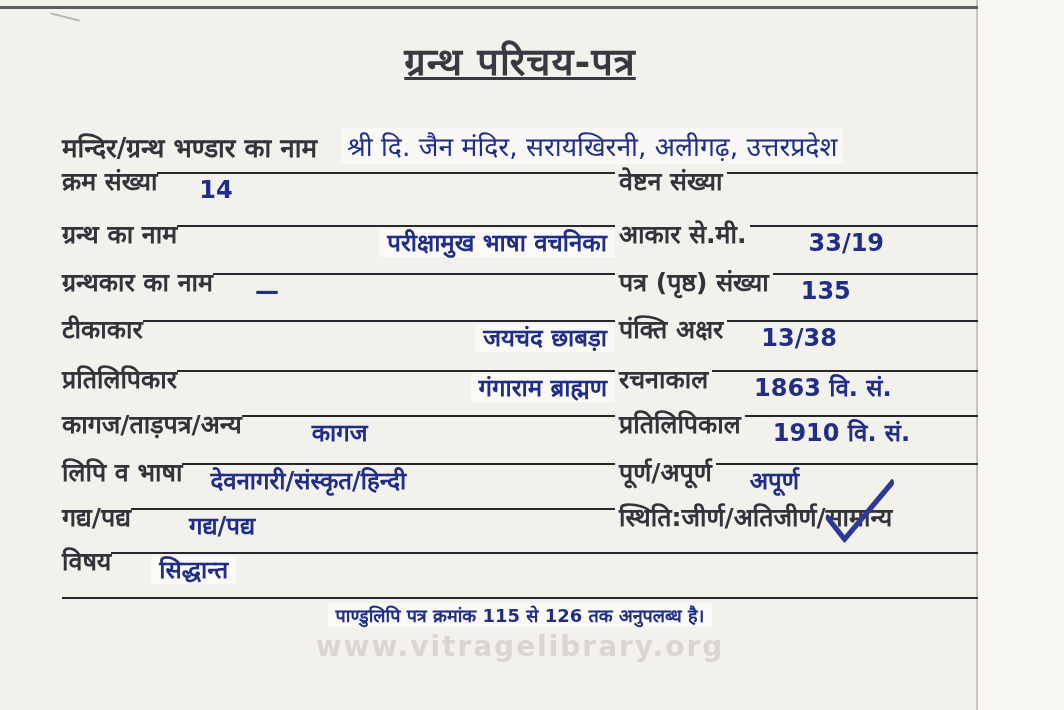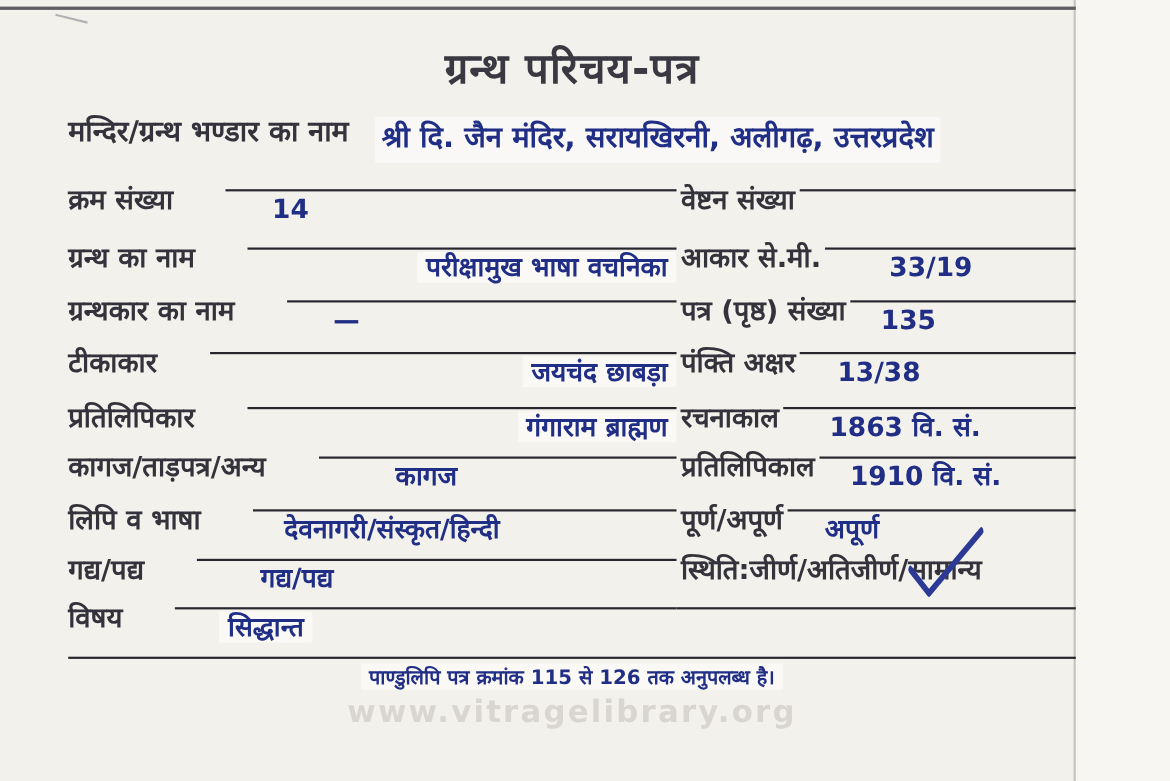--- a/index.html
+++ b/index.html
@@ -11,48 +11,48 @@
   .page{position:absolute;inset:0;}
   
   .scan-topline{position:absolute;top:6px;left:0;right:0;height:3px;background:#45444c;opacity:.85;}
   .scan-scratch{position:absolute;top:16px;left:50px;width:30px;height:2px;background:#8a878f;transform:rotate(14deg);opacity:.6;}
   .scan-rightedge{position:absolute;top:0;bottom:0;left:976px;width:2px;background:rgba(110,105,100,.32);}
   .scan-rightstrip{position:absolute;top:0;bottom:0;left:978px;right:0;background:#f7f6f2;}
 
   .form{position:absolute;left:62px;top:0;width:916px;height:710px;}
   .title{
     position:absolute;top:34px;left:0;right:0;text-align:center;
-    font-size:38px;font-weight:700;color:#3a3942;letter-spacing:1px;
+    font-size:38px;font-weight:700;color:#3a3942;letter-spacing:1px;text-decoration:underline;
   }
   .row{position:absolute;left:0;width:916px;height:46px;display:flex;}
   .cell{display:flex;min-width:0;}
-  .cell.left{flex:0 0 553px;gap:48px;}
+  .cell.left{flex:0 0 553px;}
   .cell.right{flex:1 1 auto;}
   .lbl{
     flex:0 0 auto;margin-top:8px;font-size:25px;line-height:1.25;
     color:#34333b;font-weight:600;white-space:nowrap;
   }
   .cell.right > .lbl{margin-left:4px;margin-right:4px;}
   .seg{
     flex:1 1 auto;margin-top:14px;border-top:2.5px solid #28272e;
     min-width:0;position:relative;
   }
   .val{
     display:block;margin-top:2px;padding-left:42px;
     font-size:24px;font-weight:700;color:#202e86;white-space:nowrap;
     line-height:1.2;
   }
   .val:empty{display:none;}
   .val.hl{padding-left:0;text-align:right;}
   .val.hl > span, .note{background:rgba(255,255,255,.55);padding:0 8px;border-radius:1px;}
   
-  .row-repo{top:100px;height:48px;}
+  .row-repo{top:116px;height:48px;align-items:flex-end;}
   .row-repo .lbl{margin-top:4px;font-size:26px;}
   .row-repo .val-repo{
-    margin-left:24px;margin-top:6px;font-size:26.5px;font-weight:700;color:#202e86;
+    margin-left:24px;margin-top:6px;font-size:26.5px;font-weight:400;color:#202e86;
     white-space:nowrap;background:rgba(255,255,255,.5);padding:0 6px;
   }
   
   .checkwrap{position:relative;display:inline-block;}
   .check-svg{position:absolute;left:-6px;top:-14px;width:115%;height:54px;overflow:visible;pointer-events:none;}
   .check-svg path{fill:none;stroke:#2c3a96;stroke-width:5;stroke-linecap:round;stroke-linejoin:round;}
   
   .row-special .seg{margin-top:14px;}
   .note{
     display:inline-block;margin-top:4px;font-size:18px;font-weight:700;color:#202e86;white-space:nowrap;

